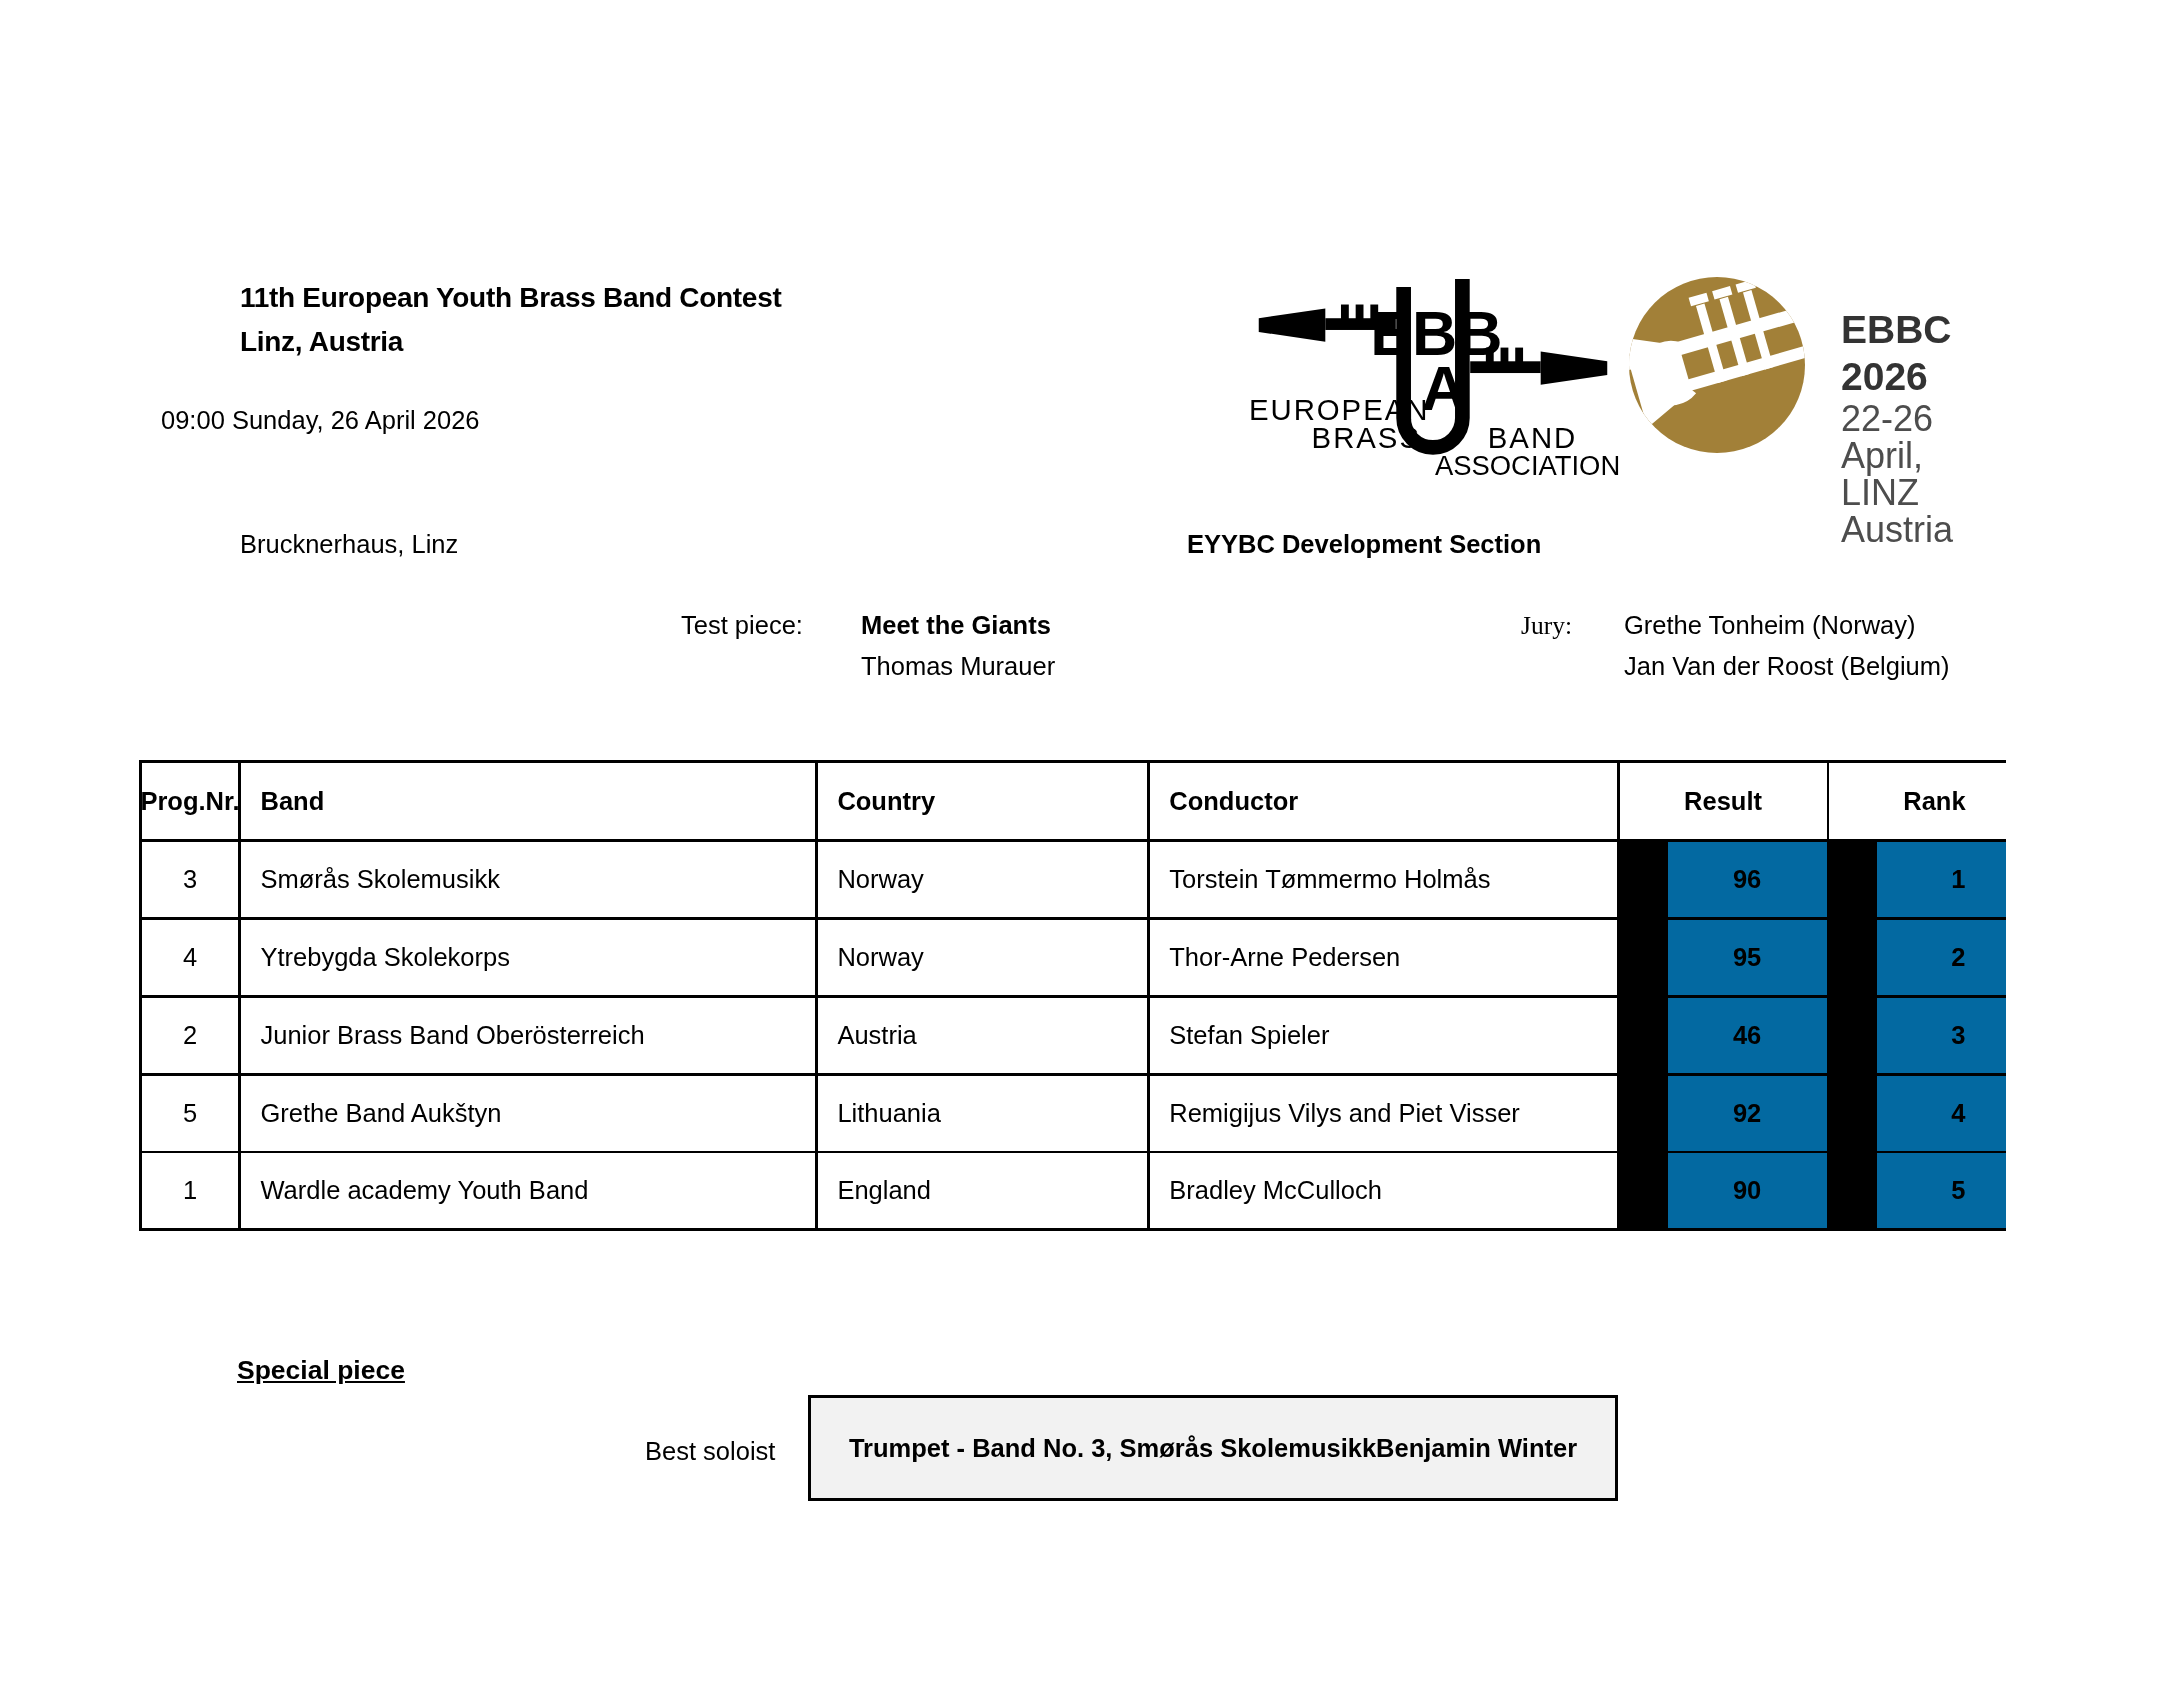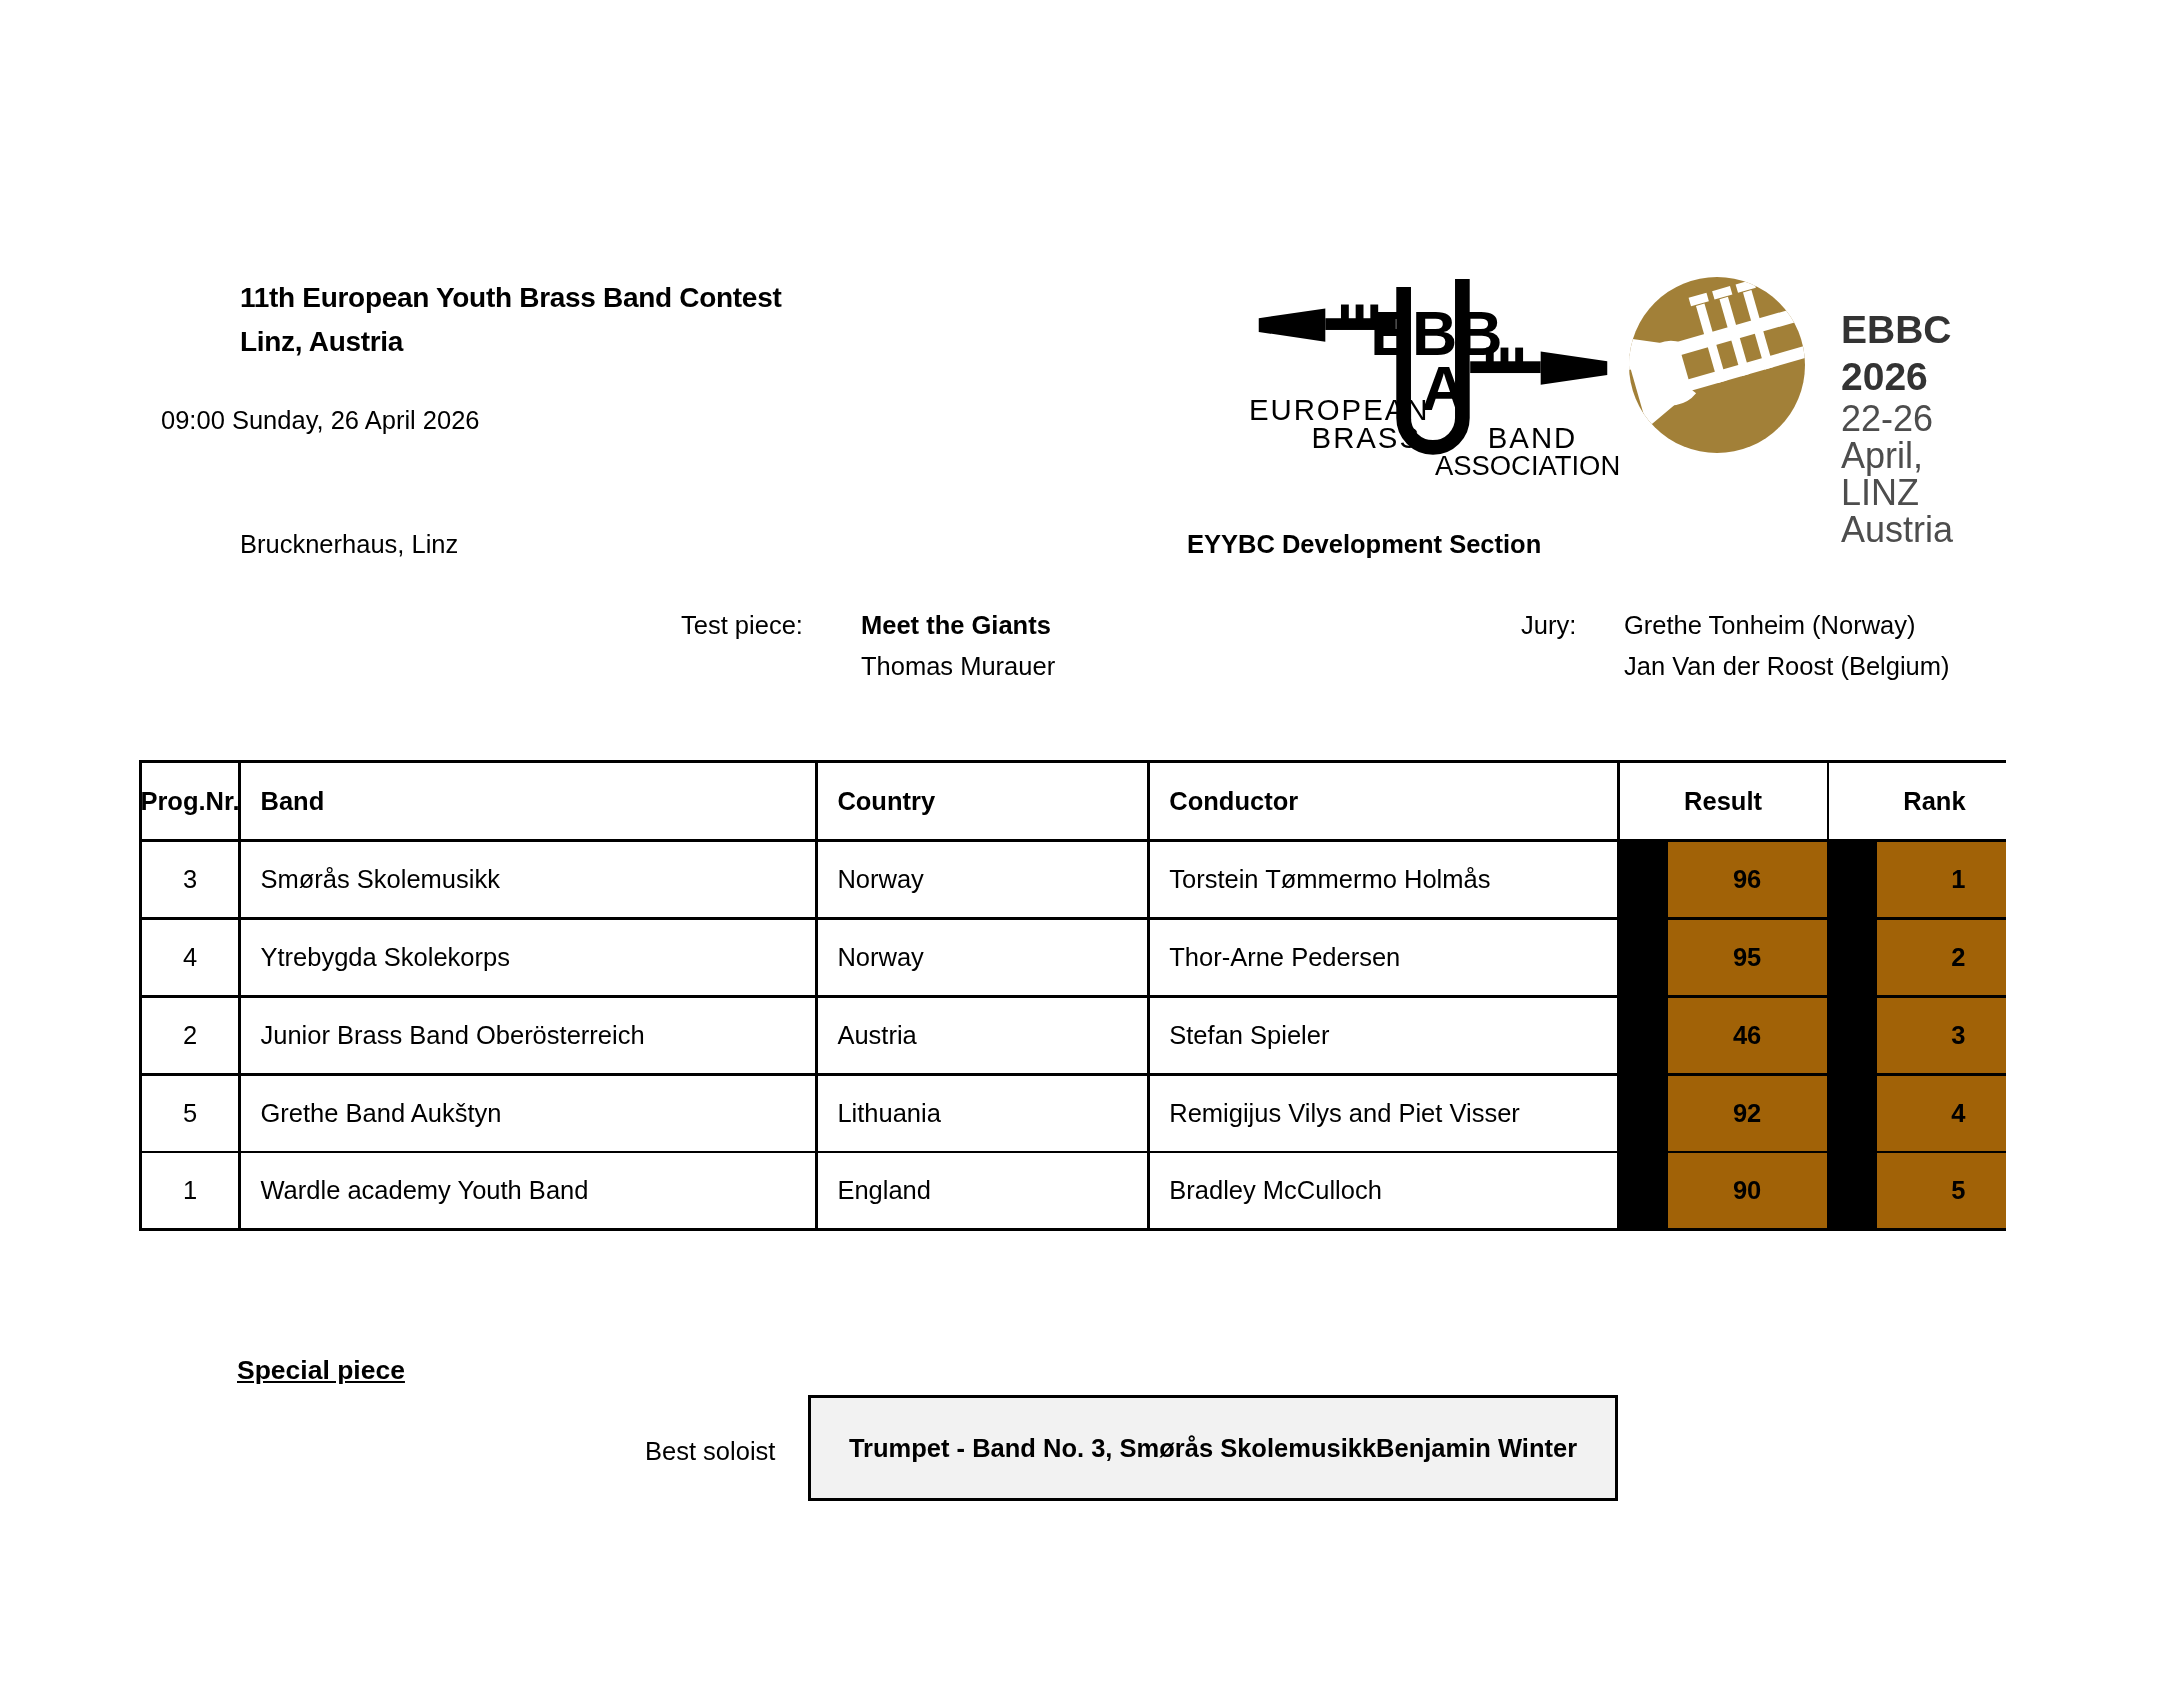--- a/index.html
+++ b/index.html
@@ -22,21 +22,21 @@
     position:absolute; left:139px; top:760px; width:1905px;
     box-sizing:border-box; border:3.9px solid #000; background:#000;
     display:grid;
     grid-template-columns:96px 574px 329px 467px 207px 210px;
     grid-template-rows:76px 75px 75px 75px 75px 75px;
     gap:2.9px;
   }
   .cell { background:#fff; display:flex; align-items:center; font-size:25.5px; }
   .cell.left   { justify-content:flex-start; padding-left:19.6px; padding-right:7.8px; }
   .cell.center { justify-content:center; text-align:center; }
-  .cell.gray   { background:#a16207;margin-left:48px; }
+  .cell.gray   { background:#0369a1;margin-left:48px; }
   .cell.hdr    { font-weight:bold; }
   .cell.two-line { flex-direction:row; justify-content:center; line-height:33px; }
 
   .special-heading { font-size:26.5px; font-weight:bold; text-decoration:underline; }
   .soloist-box {
     position:absolute; left:808px; top:1395px; width:810px; height:106px;
     box-sizing:border-box; border:3.9px solid #000; background:#f2f2f2;
     display:flex; align-items:center; justify-content:center;
     font-size:25.5px; font-weight:bold; line-height:39px; text-align:center;
   }
@@ -114,21 +114,21 @@
 
   <div class="abs body-text" style="left:240px; top:524px;">Brucknerhaus, Linz</div>
   <div class="abs body-text bold" style="left:1150px; top:524px;margin-left:37px;">EYYBC Development Section</div>
 
   <div class="abs body-text" style="left:681px; top:605px;">Test piece:</div>
   <div class="abs" style="left:861px; top:605px;">
     <div class="body-text bold">Meet the Giants</div>
     <div class="body-text">Thomas Murauer</div>
   </div>
 
-  <div class="abs body-text" style="left:1521px; top:605px;">Jury:</div>
+  <div class="abs body-text" style="left:1521px; top:605px;font-family:Liberation Serif, serif;">Jury:</div>
   <div class="abs" style="left:1624px; top:605px;">
     <div class="body-text">Grethe Tonheim (Norway)</div>
     <div class="body-text">Jan Van der Roost (Belgium)</div>
   </div>
 
   <div class="results">
 
     <div class="cell hdr center two-line">
       <span>Prog.</span>
       <span>Nr.</span>

